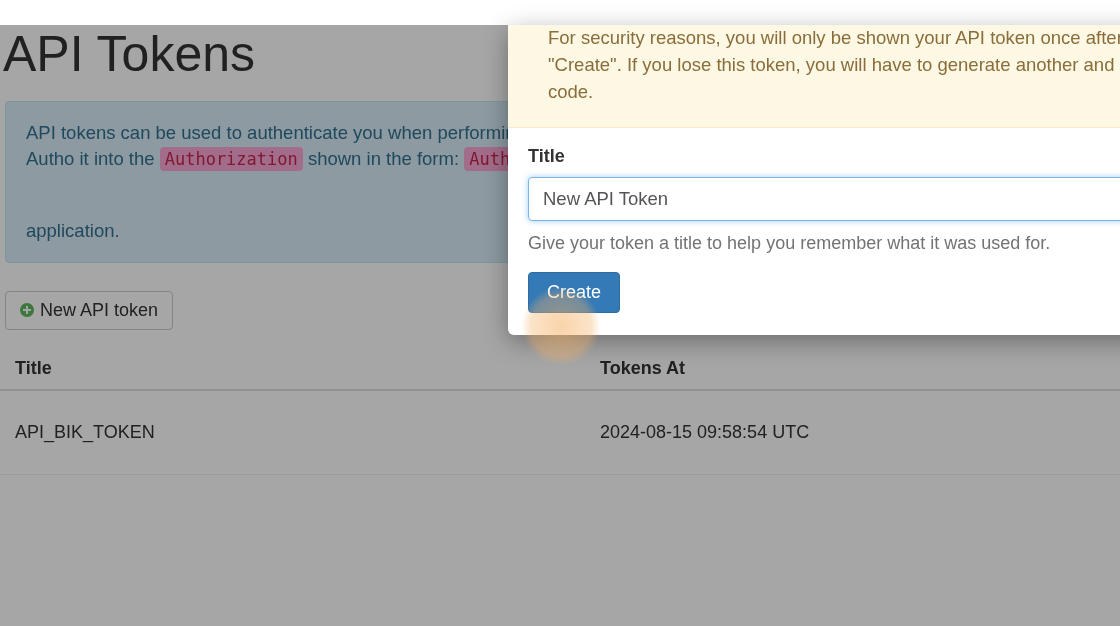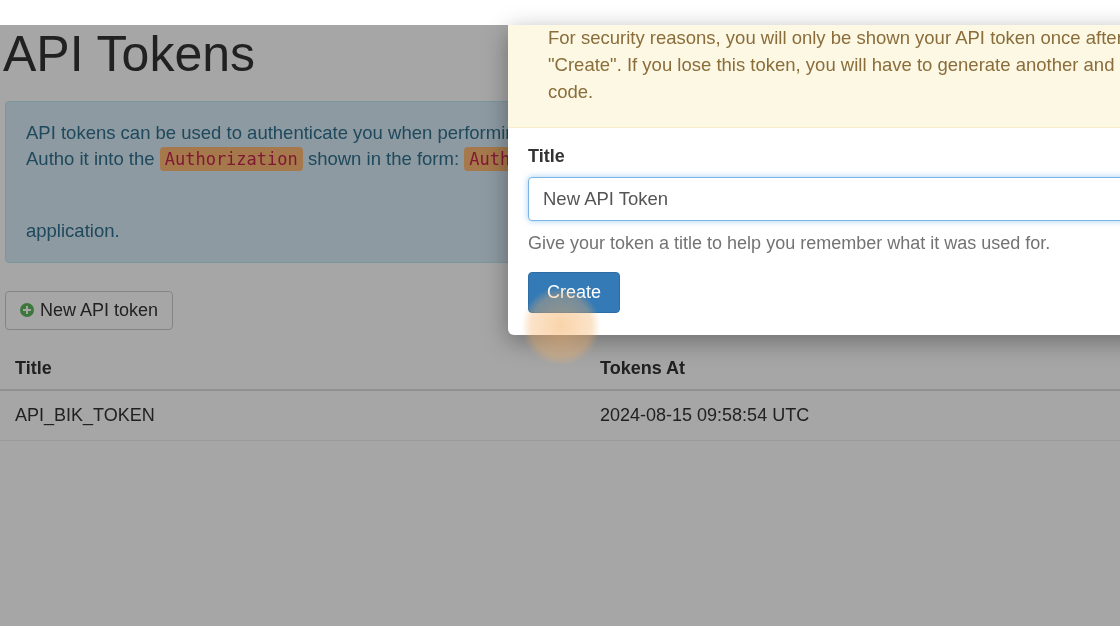--- a/index.html
+++ b/index.html
@@ -14,21 +14,21 @@
     border: 1px solid #bce8f1;
     border-radius: 4px;
     padding: 18px 20px;
     color: #31708f;
     font-size: 18.5px;
     line-height: 1.4;
   }
   .alert-info p { margin-bottom: 0; }
   .alert-info .p2 { margin-top: 20px; }
   code.inline {
-    background: #fdba74;
+    background: #f9a8d4;
     color: #c7254e;
     padding: 2px 5px;
     border-radius: 4px;
     font-family: Menlo, monospace;
     font-size: 17px;
   }
   .btn-outline {
     display: inline-flex;
     align-items: center;
     gap: 6px;
@@ -50,21 +50,21 @@
   }
   .plus-icon::before { left: 6px; top: 3px; width: 2px; height: 8px; }
   .plus-icon::after  { left: 3px; top: 6px; width: 8px; height: 2px; }
 
   table.tokens { width: 100%; border-collapse: collapse; margin-top: 18px; }
   table.tokens th {
     text-align: left; font-weight: 700; font-size: 18px; padding: 10px 15px;
     border-bottom: 2px solid #ddd;
   }
   table.tokens td {
-    text-align: left; font-size: 18px; padding: 14px 15px;
+    text-align: left; font-size: 18px; padding: 31px 15px;
     border-bottom: 1px solid #eee;
   }
   .col-title { width: 585px; }
 
   
   .overlay-dim {
     position: absolute; inset: 0;
     background: rgba(0,0,0,0.35);
     z-index: 10;
   }

